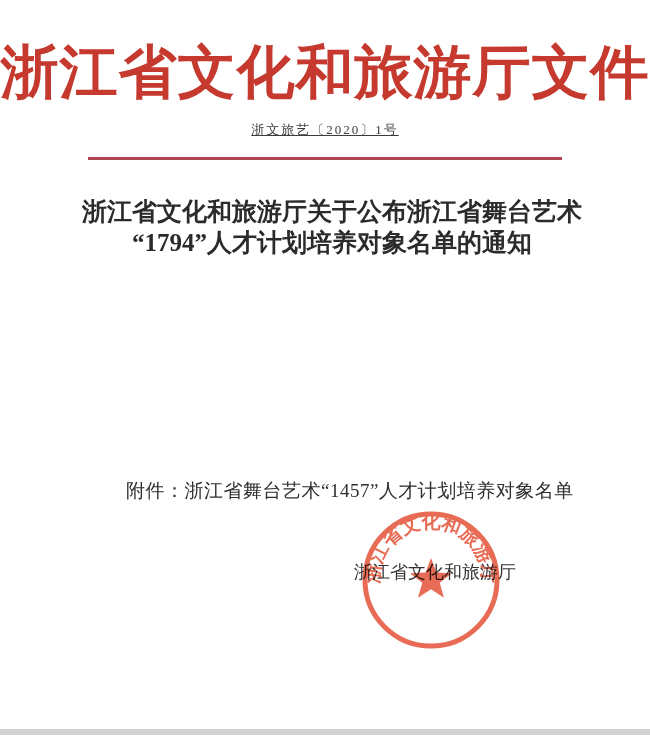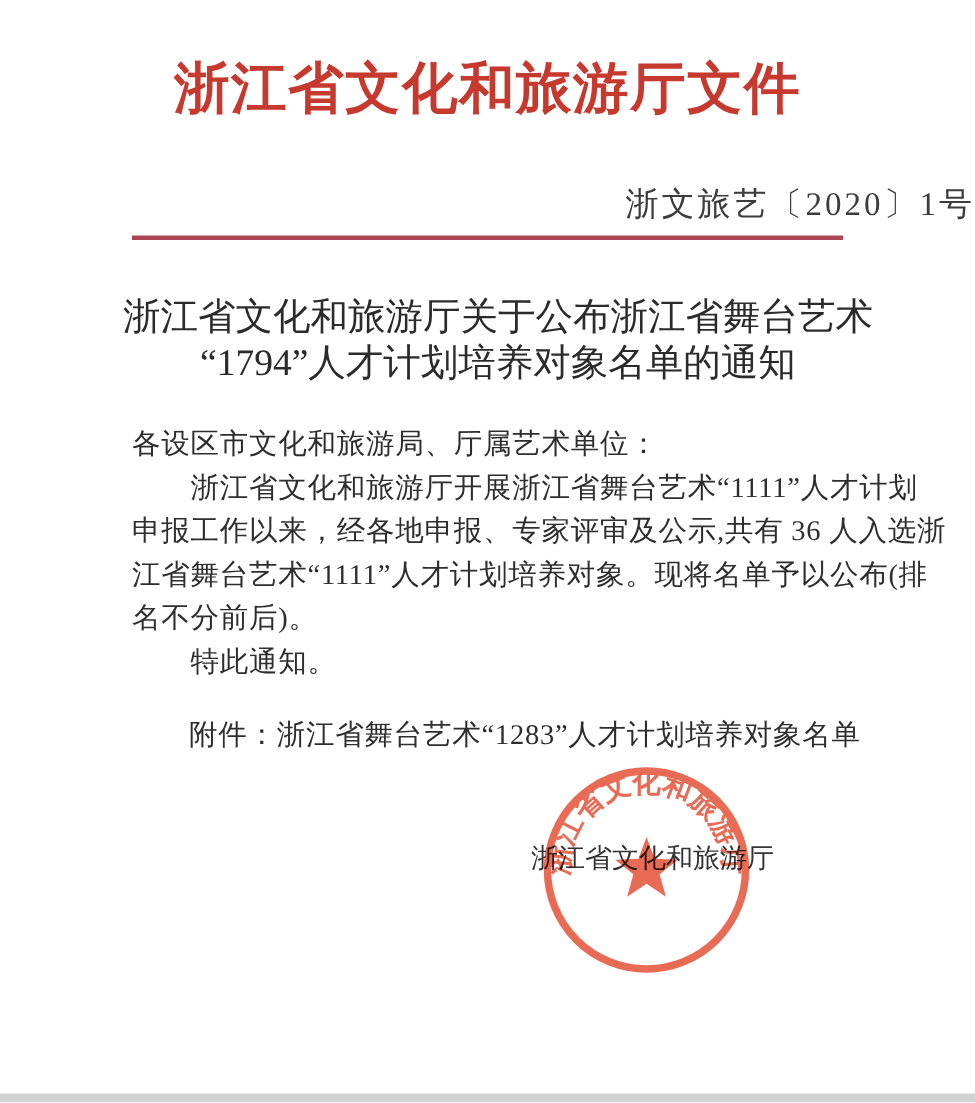--- a/index.html
+++ b/index.html
@@ -10,46 +10,47 @@
     height: 735px;
     background: #ffffff;
     overflow: hidden;
     font-family: "Liberation Serif", "DejaVu Serif", serif;
     color: #2f2f2f;
   }
   .letterhead {
     position: absolute;
     top: 34px; left: 0; right: 0;
     text-align: center;
-    font-size: 37px;
+    font-size: 58px;
     font-weight: bold;
     color: #c5392e;
     letter-spacing: 1px;
     white-space: nowrap;
   }
   .doc-number {
     position: absolute;
     top: 121px; left: 0; right: 0;
-    text-align: right;
-    font-size: 22px;
+    text-align: center;
+    font-size: 13px;
     color: #3c3c3c;
     letter-spacing: 2px;
+    text-decoration: underline;
   }
   .red-rule {
     position: absolute;
     top: 157px; left: 88px;
     width: 474px; height: 3px;
     background: #ad4453;
   }
   .doc-title {
     position: absolute;
     top: 196px; left: 54px; right: 40px;
     text-align: center;
     font-size: 25px;
-    font-weight: normal;
+    font-weight: bold;
     color: #2b2b2b;
     line-height: 31px;
   }
   .body-block {
     position: absolute;
     top: 282px; left: 88px;
     width: 478px;
     font-size: 19px;
     line-height: 29px;
     color: #2e2e2e;
@@ -102,30 +103,22 @@
 
   <div class="doc-number">浙文旅艺〔2020〕1号</div>
 
   <div class="red-rule"></div>
 
   <div class="doc-title">
     <div>浙江省文化和旅游厅关于公布浙江省舞台艺术</div>
     <div>“1794”人才计划培养对象名单的通知</div>
   </div>
 
-  <div class="body-block">
-    <div class="body-line">各设区市文化和旅游局、厅属艺术单位：</div>
-    <div class="body-line">　　浙江省文化和旅游厅开展浙江省舞台艺术“1111”人才计划</div>
-    <div class="body-line">申报工作以来，经各地申报、专家评审及公示,共有 36 人入选浙</div>
-    <div class="body-line">江省舞台艺术“1111”人才计划培养对象。现将名单予以公布(排</div>
-    <div class="body-line">名不分前后)。</div>
-    <div class="body-line">　　特此通知。</div>
-  </div>
 
-  <div class="attachment">附件：浙江省舞台艺术“1283”人才计划培养对象名单</div>
+  <div class="attachment">附件：浙江省舞台艺术“1457”人才计划培养对象名单</div>
 
   <div class="signature-block">
     <div>浙江省文化和旅游厅</div>
   </div>
 
   <svg class="seal" viewBox="0 0 160 160" xmlns="http://www.w3.org/2000/svg">
     <circle cx="80" cy="80" r="66" fill="none" stroke="#e34b2f" stroke-width="5"></circle>
     <path id="sealArc" d="M 34,104 A 52,52 0 1 1 126,104" fill="none"></path>
     <text font-size="19" font-weight="bold" fill="#e34b2f" font-family="Liberation Serif, DejaVu Serif, serif">
       <textPath href="#sealArc" startOffset="50%" text-anchor="middle">浙江省文化和旅游厅</textPath>

